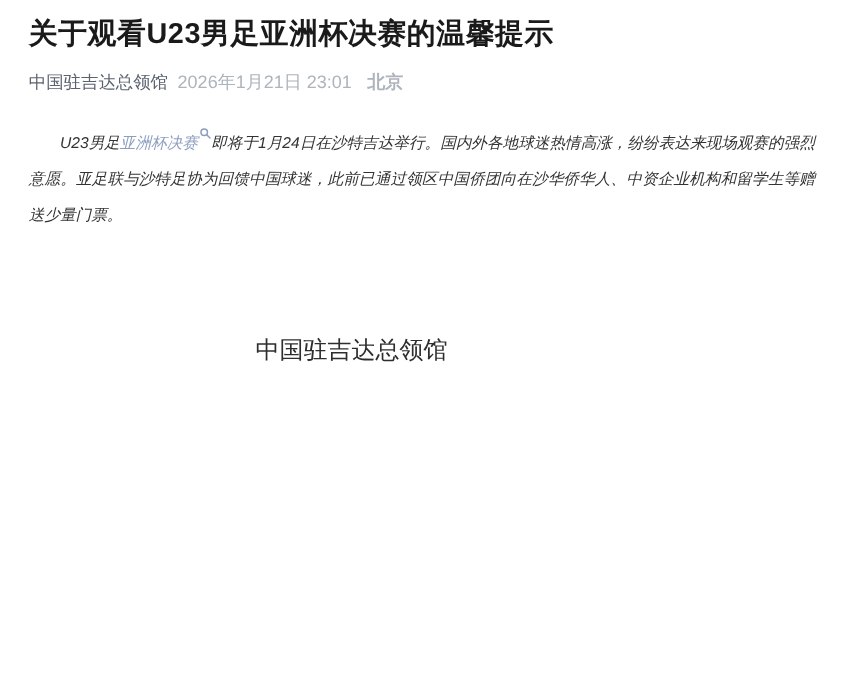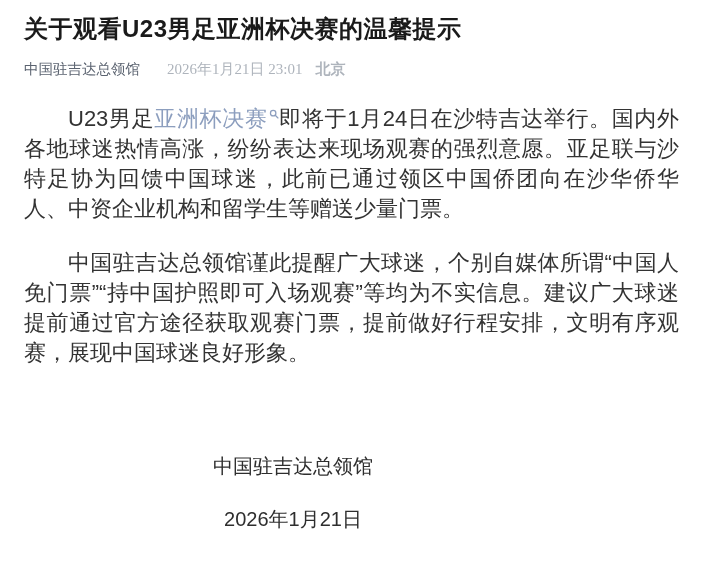--- a/index.html
+++ b/index.html
@@ -34,33 +34,34 @@
   }
   .byline .source {
     font-size: 14.5px;
     color: #5b6370;
     cursor: pointer;
   }
   .byline .meta {
     font-size: 15px;
     color: #aeb4bc;
   }
-  .byline .time { margin-left: 27px; font-family: Liberation Serif, serif; }
+  .byline .time { margin-left: 8px; }
   .byline .loc  { margin-left: 13px; font-weight: bold; }
   .article {
     margin-top: 8px;
   }
   .article p {
     margin: 24px 0;
-    font-size: 22px;
+    font-size: 13px;
     line-height: 30px;
     color: #333333;
     text-align: justify;
     text-indent: 2em;
     word-break: normal;
+    font-style: italic;
   }
   .entity-link {
     color: #8c9ebe;
     text-decoration: none;
     cursor: pointer;
   }
   .entity-link .search-icon {
     position: relative;
     top: -7px;
     margin-left: 1px;
@@ -100,23 +101,21 @@
 
   <div class="article">
 
     <p>
       <span>U23男足</span><a class="entity-link"><span>亚洲杯决赛</span><span class="search-icon"><svg width="10" height="10" viewBox="0 0 24 24">
               <circle cx="10" cy="10" r="6.5" fill="none" stroke="#8c9ebe" stroke-width="3"></circle>
               <line x1="15" y1="15" x2="21.5" y2="21.5" stroke="#8c9ebe" stroke-width="3" stroke-linecap="round"></line>
             </svg></span></a><span>即将于1月24日在沙特吉达举行。国内外各地球迷热情高涨，纷纷表达来现场观赛的强烈意愿。亚足联与沙特足协为回馈中国球迷，此前已通过领区中国侨团向在沙华侨华人、中资企业机构和留学生等赠送少量门票。</span>
     </p>
 
-    <p>中国驻吉达总领馆谨此提醒广大球迷，个别自媒体所谓“中国人免门票”“持中国护照即可入场观赛”等均为不实信息。建议广大球迷提前通过官方途径获取观赛门票，提前做好行程安排，文明有序观赛，展现中国球迷良好形象。</p>
 
 
   </div>
 
   <div class="signature">
     <div class="sig-name">中国驻吉达总领馆</div>
-    <div class="sig-date">2026年1月21日</div>
   </div>
 
 </div>
 
 </body></html>

